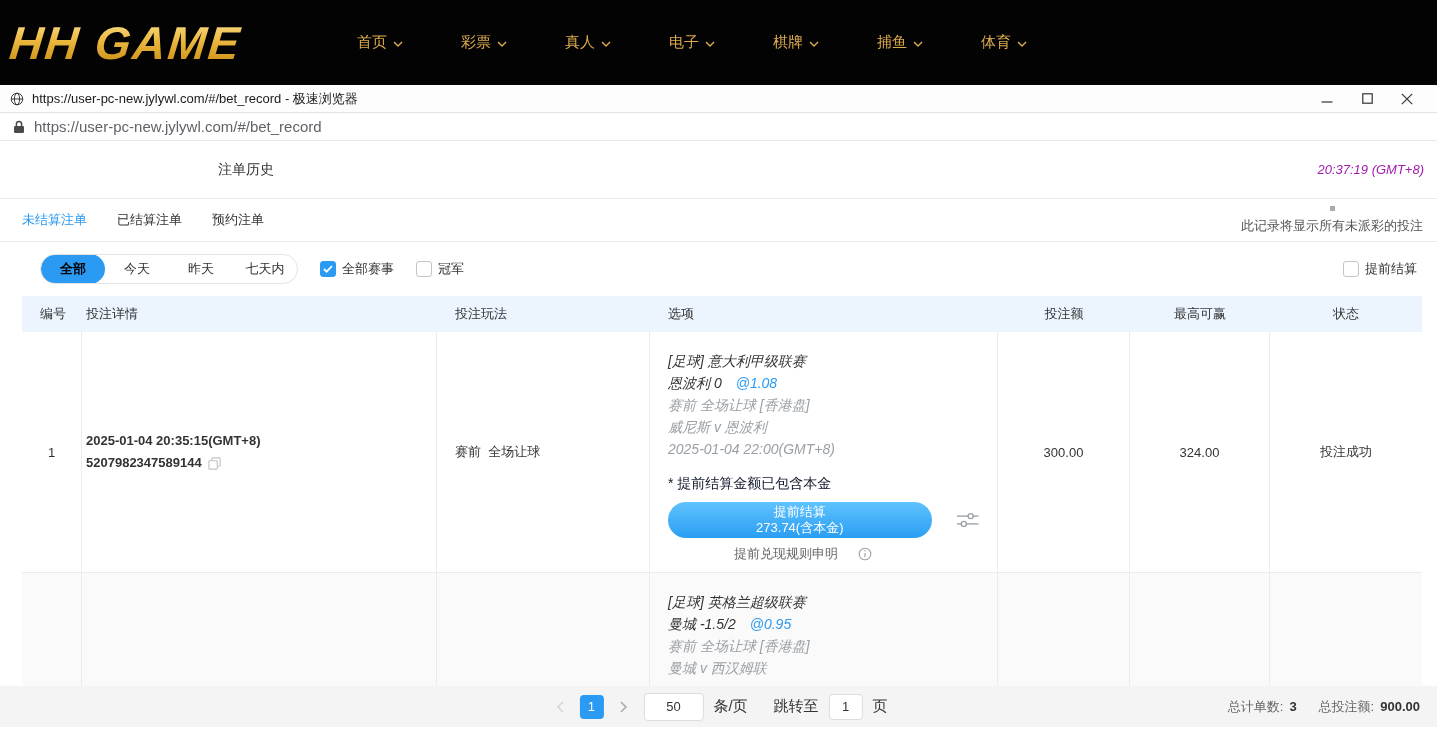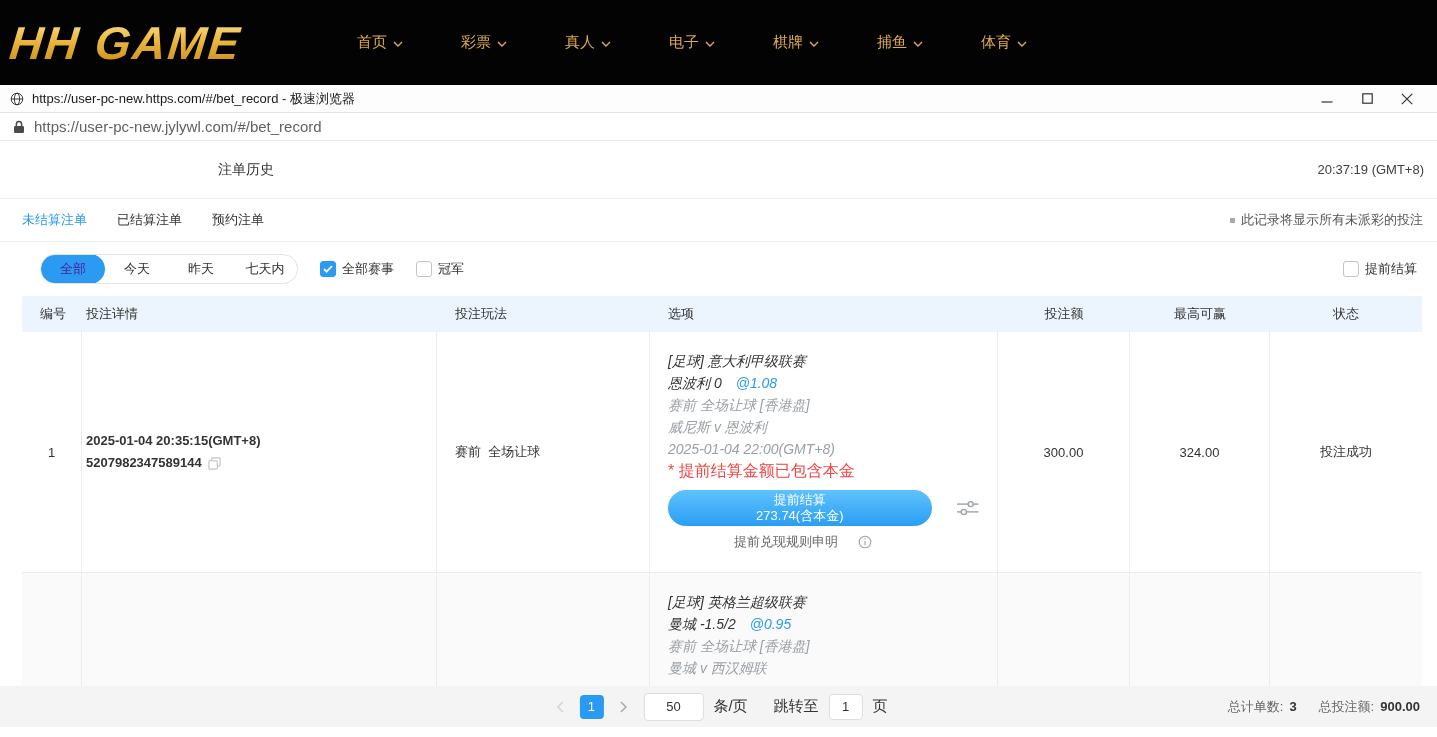--- a/index.html
+++ b/index.html
@@ -28,35 +28,35 @@
   
   .addressbar { height:28px; background:#fff; border-bottom:1px solid #e8e8e8;
     display:flex; align-items:center; gap:9px; padding:0 13px; }
   .address-url { font-size:15px; color:#5f6368; }
 
   
   .main { position:relative; height:545px; overflow:hidden; background:#fff; }
   .page-head { height:57px; display:flex; align-items:center; justify-content:space-between;
     padding:0 13px 0 218px; }
   .page-title { font-size:14px; color:#333; }
-  .clock { font-size:13px; color:#404040; }
+  .clock { font-size:13px; color:#a21caf;font-style:italic; }
   .hdivider { border-bottom:1px solid #ececec; }
 
   .tabs-row { height:42px; display:flex; align-items:center; padding:0 14px 0 22px; }
   .tab { font-size:13px; color:#333; margin-right:30px; cursor:pointer; }
   .tab.active { color:#2b9af3; }
-  .record-note { margin-left:auto; display:flex; align-items:center; gap:6px; font-size:13px; color:#555; }
+  .record-note { margin-left:auto; display:flex; align-items:center; gap:6px; font-size:13px; color:#555;flex-direction:column; }
   .bullet-sq { width:5px; height:5px; background:#aaa; display:inline-block; }
 
   .filter-row { height:54px; display:flex; align-items:center; padding:0 20px 0 40px; }
   .segmented { display:flex; align-items:center; height:30px; border:1px solid #e3e3e3;
     border-radius:16px; background:#fff; overflow:hidden; }
   .seg { width:64px; height:30px; display:flex; align-items:center; justify-content:center;
     font-size:13px; color:#333; cursor:pointer; }
-  .seg.active { background:#2b9af3; color:#4c1d95; border-radius:16px; }
+  .seg.active { background:#2b9af3; color:#000000; border-radius:16px;font-weight:bold; }
   .cb-group { display:flex; align-items:center; gap:6px; margin-left:22px; cursor:pointer; }
   .cb { width:16px; height:16px; border:1px solid #c5c5c5; border-radius:3px; background:#fff;
     display:flex; align-items:center; justify-content:center; }
   .cb.checked { background:#2b9af3; border-color:#2b9af3; }
   .cb-label { font-size:13px; color:#333; }
   .cb-right { margin-left:auto; }
 
   
   .table { margin:0 15px 0 22px; }
   .thead { display:flex; align-items:stretch; background:#ecf5fe; height:36px; }
@@ -76,21 +76,21 @@
   .td.vcenter-left { display:flex; flex-direction:column; justify-content:center; }
   .td.c2 { padding-left:4px;font-weight:bold; }
   .td.c3 { padding-left:18px; display:flex; align-items:center; }
   .detail-line { line-height:22px; display:flex; align-items:center; gap:6px; }
   .ws-pre { white-space:pre-wrap; }
 
   .option-cell { padding:18px 18px 8px 18px; }
   .opt-line { font-size:14px; line-height:22px; color:#333;font-style:italic; }
   .opt-line .odds { color:#2b9af3; margin-left:14px; }
   .opt-line.gray { color:#9aa0a6; }
-  .opt-note { font-size:16px; color:#ef4444; line-height:22px; }
+  .opt-note { font-size:14px; color:#0f172a; margin-top:12px; line-height:22px; }
   .cashout-row { display:flex; align-items:center; gap:24px; margin-top:8px; }
   .cashout-btn { width:270px; height:36px; border:none; border-radius:18px; cursor:pointer;
     background:linear-gradient(180deg,#5fc2fd,#2a9ef4); color:#fff; font-size:13px; line-height:16px;
     display:flex; flex-direction:column; align-items:center; justify-content:center;
     font-family:inherit; }
   .rule-row { width:270px; margin-top:7px; display:flex; align-items:center; justify-content:center;
     gap:20px; font-size:13px; color:#666; cursor:pointer; }
 
   
   .pagination-bar { position:relative; height:41px; background:#f4f4f5; display:flex; align-items:center; }
@@ -162,21 +162,21 @@
     </a>
   </nav>
 </header>
 
 <div class="titlebar">
   <svg width="14" height="14" viewBox="0 0 16 16" fill="none" stroke="#333" stroke-width="1.1">
     <circle cx="8" cy="8" r="6.6"></circle>
       <ellipse cx="8" cy="8" rx="3" ry="6.6"></ellipse>
       <path d="M1.4 8h13.2"></path>
   </svg>
-  <span class="title-text">https://user-pc-new.https.com/#/bet_record - 极速浏览器</span>
+  <span class="title-text">https://user-pc-new.jylywl.com/#/bet_record - 极速浏览器</span>
   <div class="win-controls">
     <span class="win-btn">
       <svg width="12" height="12" viewBox="0 0 12 12">
           <line x1="0.5" y1="9" x2="11.5" y2="9" stroke="#333" stroke-width="1.2"></line>
         </svg>
     </span>
     <span class="win-btn">
       <svg width="11" height="11" viewBox="0 0 11 11">
           <rect x="0.8" y="0.8" width="9.4" height="9.4" fill="none" stroke="#333" stroke-width="1.2"></rect>
         </svg>

